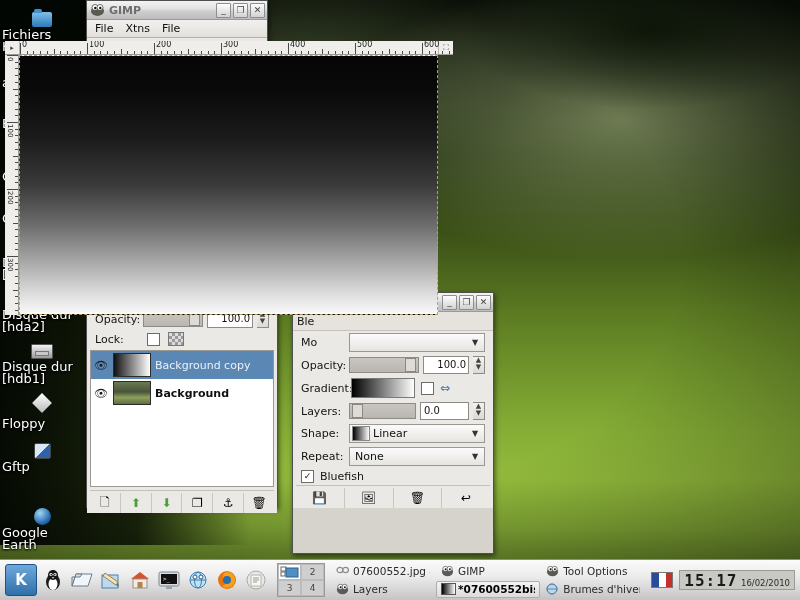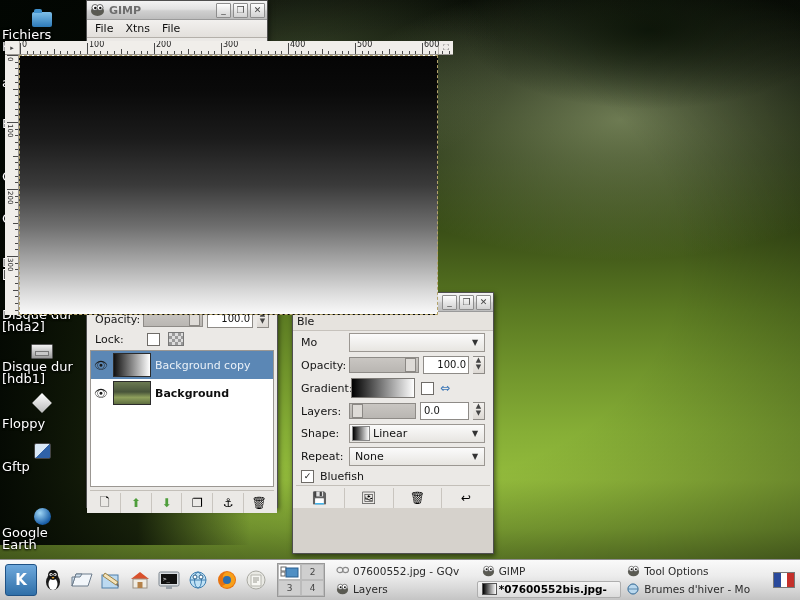--- a/index.html
+++ b/index.html
@@ -782,14 +782,18 @@
         <span style="overflow: hidden; text-overflow: clip;">Brumes d'hiver - Mo</span>
       </div>
     </div>
 
   <div id="tray">
     <span id="flag">
       <i style="background:#2a4a9c;"></i>
         <i style="background:#fff;"></i>
         <i style="background:#c4302b;"></i>
     </span>
+    <span id="clock">
+      <span class="t">15:17</span>
+      <span class="d">16/02/2010</span>
+    </span>
   </div>
 </div>
 
 </body></html>

